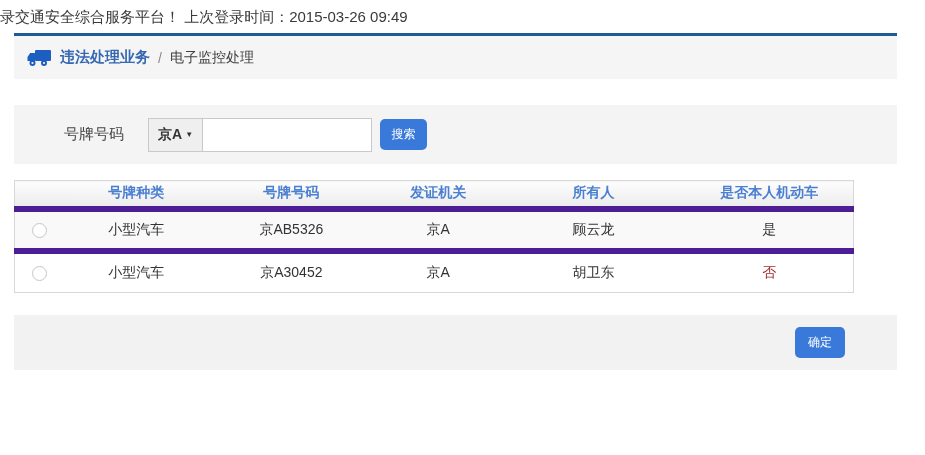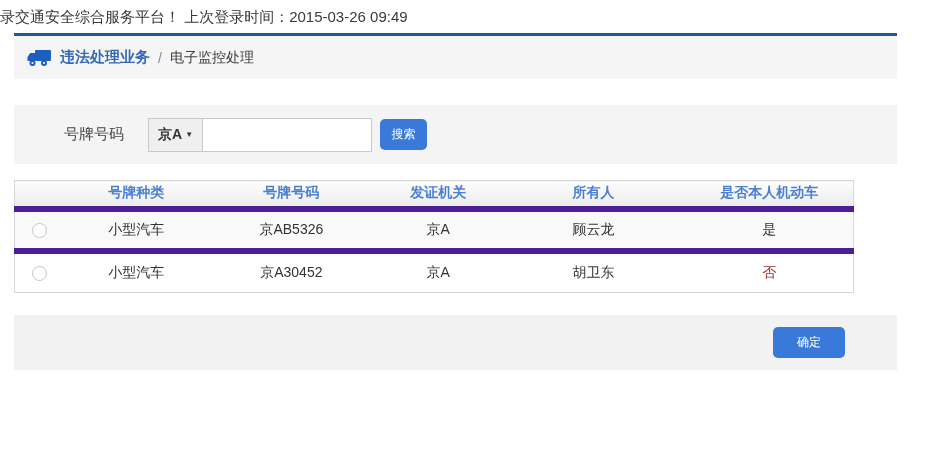--- a/index.html
+++ b/index.html
@@ -132,21 +132,21 @@
   .footer-bar {
     margin-top: 22px;
     height: 55px;
     background: #f2f2f2;
     display: flex;
     align-items: center;
     justify-content: flex-end;
     padding-right: 52px;
   }
   .footer-hint { font-size: 15px; color: #555; margin-right: 8px; }
-  .confirm-btn { width: 72px; height: 31px; }
+  .confirm-btn { width: 50px; height: 31px; }
 </style>
 </head>
 <body>
 
 <div class="topbar">
   <span>录交通安全综合服务平台！ 上次登录时间：2015-03-26 09:49</span>
 </div>
 
 <div class="container">
 

